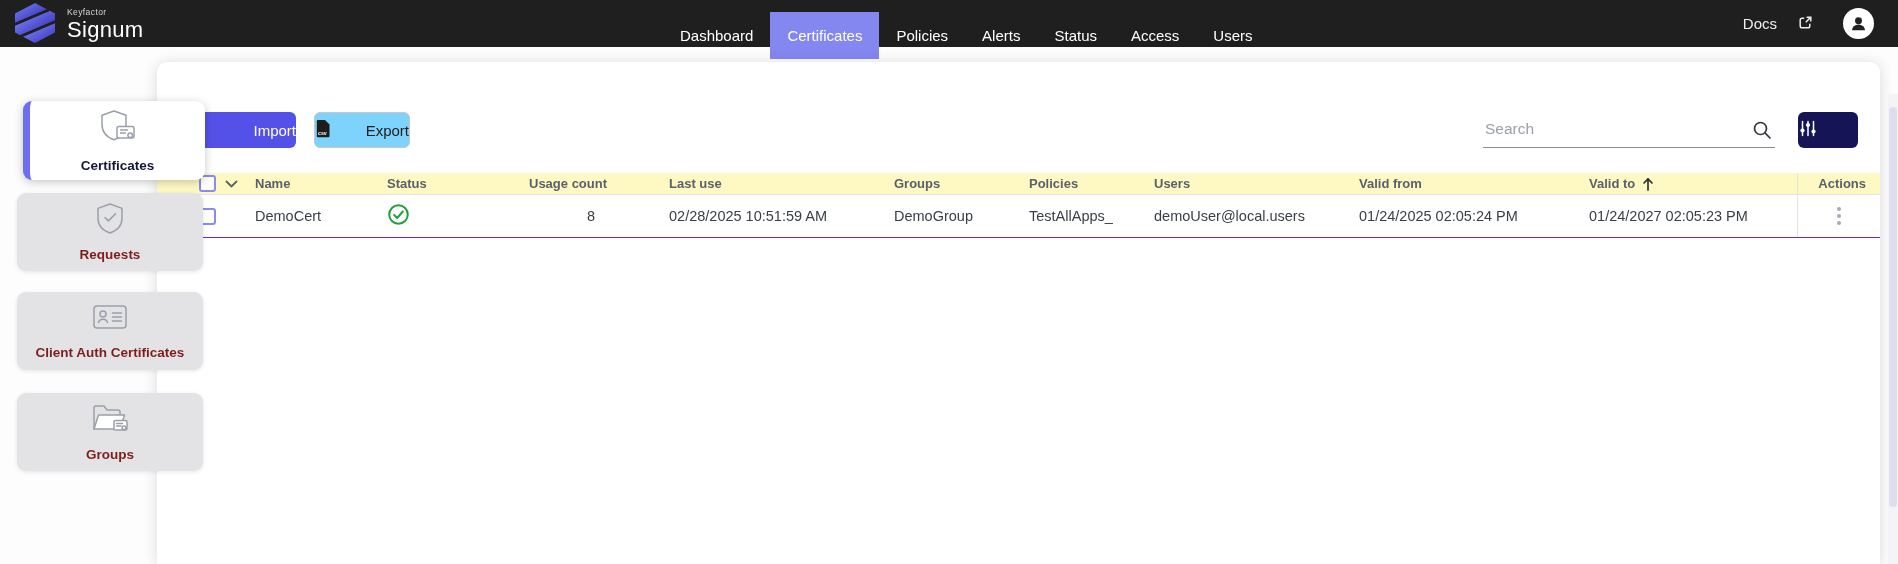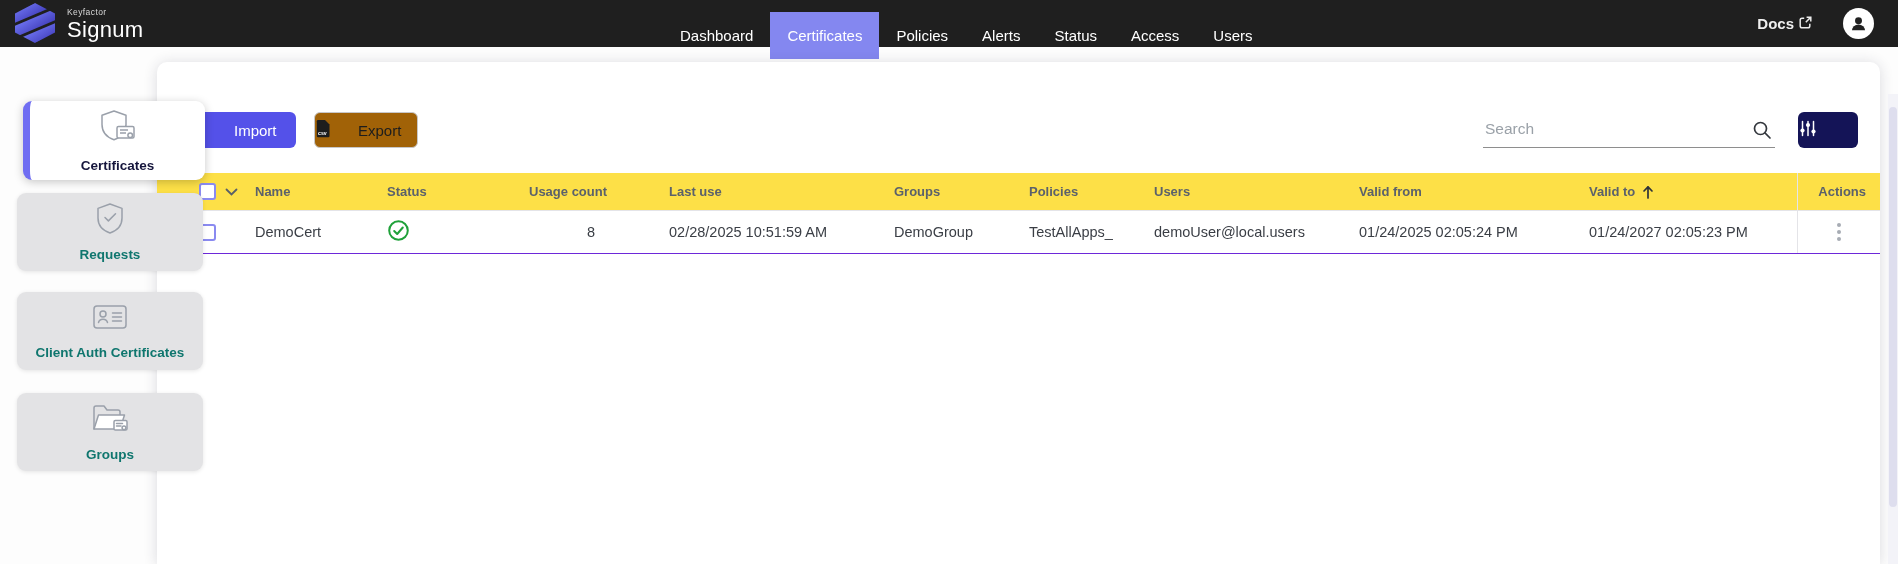--- a/index.html
+++ b/index.html
@@ -9,58 +9,58 @@
   
   .nav { position:relative; height:47px; background:#1f1f1f; color:#fff; }
   .brand { position:absolute; left:13px; top:3px; display:flex; align-items:center; gap:10px; }
   .brand-text { display:flex; flex-direction:column; line-height:1.05;justify-content:center; }
   .brand-company { font-size:8.5px; color:#d8d8d8; letter-spacing:.4px; margin-bottom:1px; }
   .brand-product { font-size:22px; font-weight:500; color:#fff; letter-spacing:.3px; }
   .nav-items { position:absolute; left:663px; top:0; height:47px; display:flex;margin-top:12px; }
   .nav-item { height:47px; line-height:47px; padding:0 17px; font-size:15px; color:#fff; cursor:pointer; }
   .nav-item.active { background:#8487f0; }
   .nav-right { position:absolute; right:24px; top:0; height:47px; display:flex; align-items:center; gap:30px; }
-  .docs-link { display:flex; align-items:center; gap:4px; font-size:15px; color:#efefef; cursor:pointer;font-weight:bold; }
+  .docs-link { display:flex; align-items:center; gap:21px; font-size:15px; color:#efefef; cursor:pointer; }
   .avatar { width:31px; height:31px; border-radius:50%; background:#fff; display:flex; align-items:center; justify-content:center; cursor:pointer; }
 
   
   .page { position:relative; width:1898px; height:517px; }
   .panel { position:absolute; left:157px; top:15px; width:1723px; bottom:0; background:#fff;
            border-radius:10px 10px 0 0; box-shadow:0 1px 14px rgba(40,40,60,.16); z-index:1; }
 
   
   .side-card { position:absolute; z-index:2; border-radius:9px; display:flex; flex-direction:column;
                align-items:center; justify-content:center; gap:9px; cursor:pointer; text-align:center; }
-  .side-card .lbl { font-size:13.5px; font-weight:700; color:#0f766e; padding:0 4px; }
+  .side-card .lbl { font-size:13.5px; font-weight:700; color:#7f1d1d; padding:0 4px; }
   .card-gray { left:17px; width:186px; height:78px; background:#e3e3e5; box-shadow:0 1px 4px rgba(0,0,0,.10); }
   .card-active { left:23px; top:54px; width:182px; height:79px; background:#fff;
                  border-left:7px solid #6f6df2; box-shadow:0 2px 10px rgba(0,0,0,.22); }
   .card-active .lbl { color:#15153c; }
   .c-requests { top:146px; }
   .c-clientauth { top:245px; }
   .c-groups { top:346px; }
   .side-icon { display:block; }
 
   
-  .btn { position:absolute; top:50px; height:36px; display:flex; align-items:center; justify-content:flex-start;
-         gap:27px; border-radius:6px; font-size:15px; cursor:pointer; }
+  .btn { position:absolute; top:50px; height:36px; display:flex; align-items:center; justify-content:space-between;
+         gap:8px; border-radius:6px; font-size:15px; cursor:pointer; }
   .btn-import { left:32px; width:107px; background:#5451e9; color:#fff; }
-  .btn-export { left:157px; width:104px; background:#a16207; color:#1d1d1d; border:1px solid #c7c7c9; }
+  .btn-export { left:157px; width:96px; background:#7dd3fc; color:#1d1d1d; border:1px solid #c7c7c9; }
   .search-wrap { position:absolute; left:1326px; top:50px; width:292px; height:36px; border-bottom:1px solid #8e8e8e; }
   .search-input { width:100%; height:34px; border:none; outline:none; font-size:15.5px; color:#737373;
                   padding:0 32px 0 2px; font-family:"Liberation Sans", sans-serif; background:transparent; }
   .search-input::placeholder { color:#9aa1a8; }
   .search-icon { position:absolute; right:3px; top:8px; cursor:pointer; }
   .btn-filter { left:1641px; width:60px; background:#141457; }
 
   
   .table-wrap { position:absolute; left:0; right:0; top:111px; }
   .tr { display:grid; grid-template-columns:86px 132px 142px 140px 225px 135px 125px 205px 230px 220px 1fr;
         align-items:center; }
-  .thead { height:38px; background:#fde047; border-bottom:1px solid #e4e4e8; }
+  .thead { height:22px; background:#fef9c3; border-bottom:1px solid #e4e4e8; }
   .thead .cell { font-size:13px; font-weight:700; color:#5b616b; }
   .trow { height:43px; background:#fff; border-bottom:1px solid #6d28d9; }
   .trow .cell { font-size:14.5px; color:#3a3e45; }
   .cell { padding-left:12px; display:flex; align-items:center; white-space:nowrap; overflow:hidden; }
   .cell-select { padding-left:42px; gap:9px; }
   .cell-usage { justify-content:flex-end; padding-right:62px; padding-left:0; }
   .cell-actions { border-left:1px solid #e4e4e8; align-self:stretch; }
   .thead .cell-actions { justify-content:flex-end; padding-right:14px; }
   .trow .cell-actions { justify-content:center; padding-left:0; }
   .checkbox { width:17px; height:17px; border:2px solid #8a8af0; border-radius:3px; background:#fff; cursor:pointer; flex:0 0 auto; }

